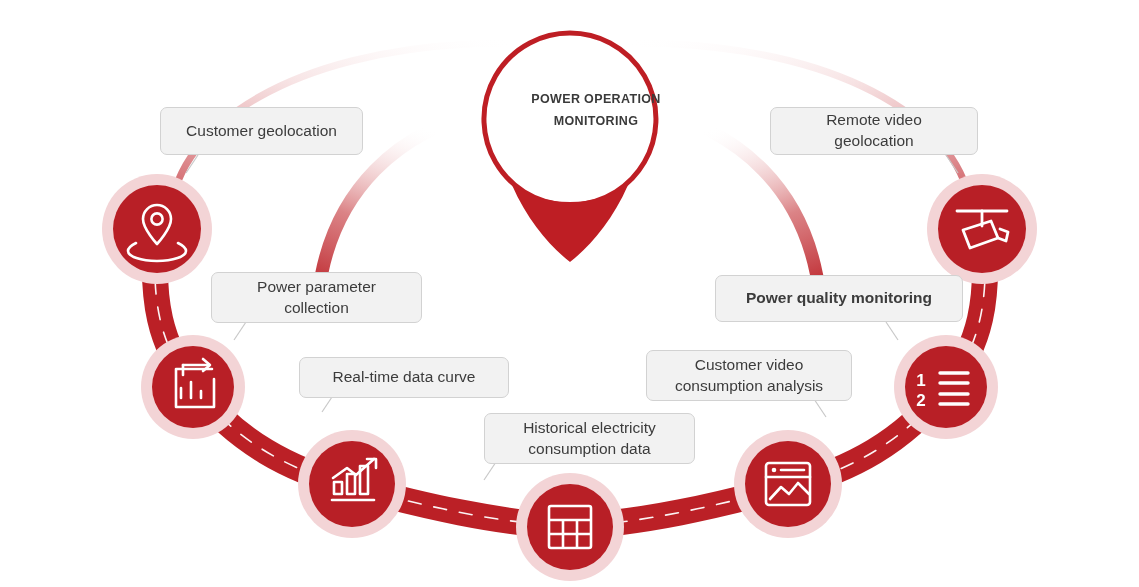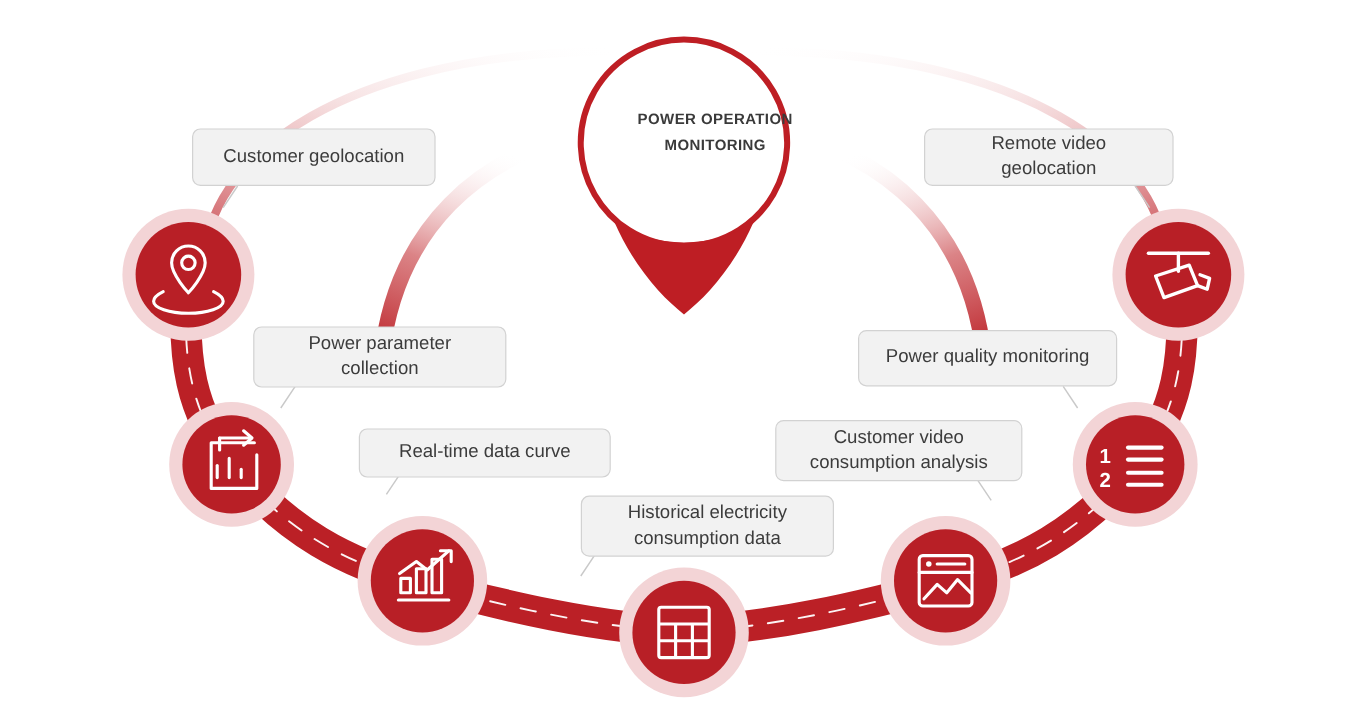--- a/index.html
+++ b/index.html
@@ -225,21 +225,21 @@
   <div class="callout" style="left:484px;top:413px;width:211px;height:51px;flex-direction:column;">
     <span>Historical electricity</span>
     <span class="l2">consumption data</span>
   </div>
 
   <div class="callout" style="left:646px;top:350px;width:206px;height:51px;flex-direction:column;">
     <span>Customer video</span>
     <span class="l2">consumption analysis</span>
   </div>
 
-  <div class="callout" style="left:715px;top:275px;width:216px;height:47px;">
+  <div class="callout" style="left:715px;top:275px;width:248px;height:47px;font-weight:bold;">
     <span>Power quality monitoring</span>
   </div>
 
   <div class="callout" style="left:770px;top:107px;width:208px;height:48px;">
     <span>Remote video geolocation</span>
   </div>
 
 </div>
 
 </body></html>

